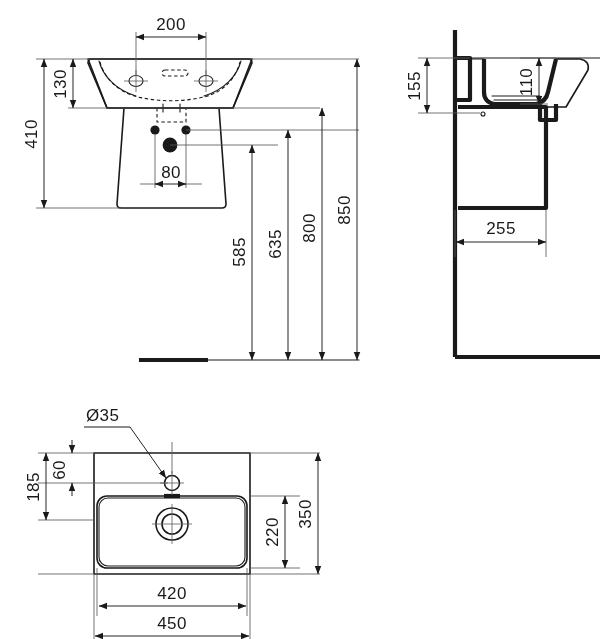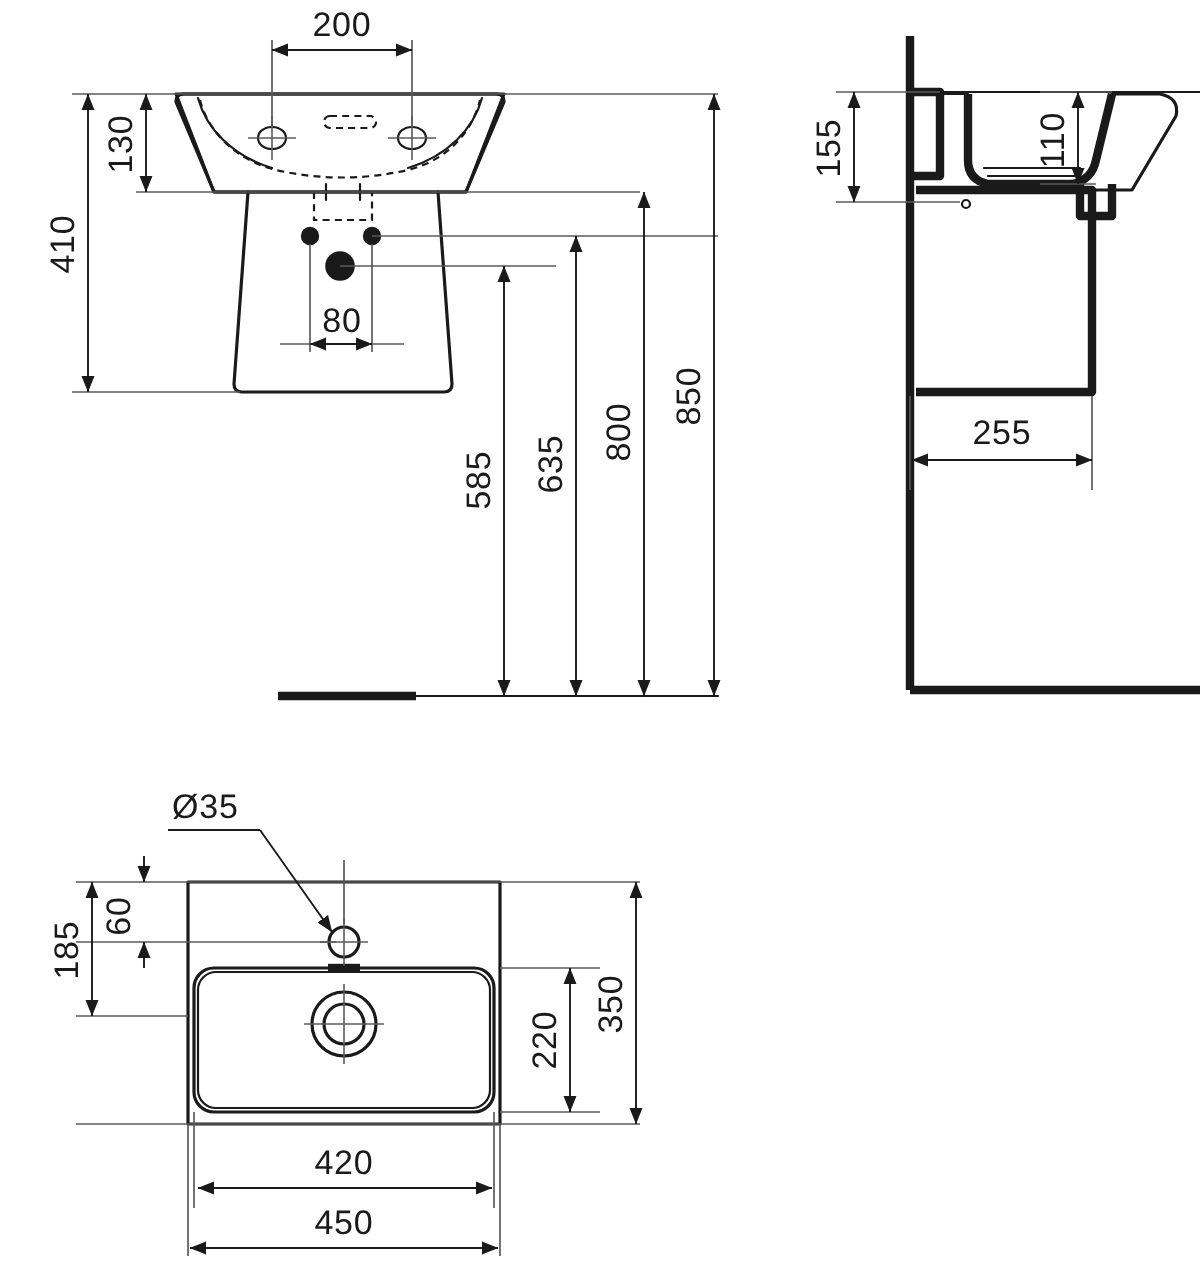--- a/index.html
+++ b/index.html
@@ -4,21 +4,21 @@
 <title>Washbasin Technical Drawing</title>
 <style>
   html,body{margin:0;padding:0;background:#ffffff;}
   body{
     width:600px;height:639px;
     font-family:"Liberation Sans", sans-serif;
     color:#1a1a1a;
     overflow:hidden;
     position:relative;
   }
-  #drawing-root{position:absolute;left:0;top:0;width:600px;height:448px;}
+  #drawing-root{position:absolute;left:0;top:12px;width:600px;height:448px;}
   svg#cad{display:block;width:600px;height:639px;}
 
   
   .obj      {fill:none;stroke:#1a1a1a;stroke-width:1.6;stroke-linejoin:round;stroke-linecap:round;}
   .obj-thick{fill:none;stroke:#1a1a1a;stroke-width:4.2;stroke-linejoin:round;stroke-linecap:butt;}
   .obj-thin {fill:none;stroke:#1a1a1a;stroke-width:1.1;stroke-linejoin:round;stroke-linecap:round;}
   .hidden-l {fill:none;stroke:#1a1a1a;stroke-width:1.1;stroke-dasharray:3.5 2.6;stroke-linecap:butt;}
   .ext      {fill:none;stroke:#5a5a5a;stroke-width:0.85;}
   .dimline  {fill:none;stroke:#1a1a1a;stroke-width:0.95;}
   .center   {fill:none;stroke:#5a5a5a;stroke-width:0.8;}

